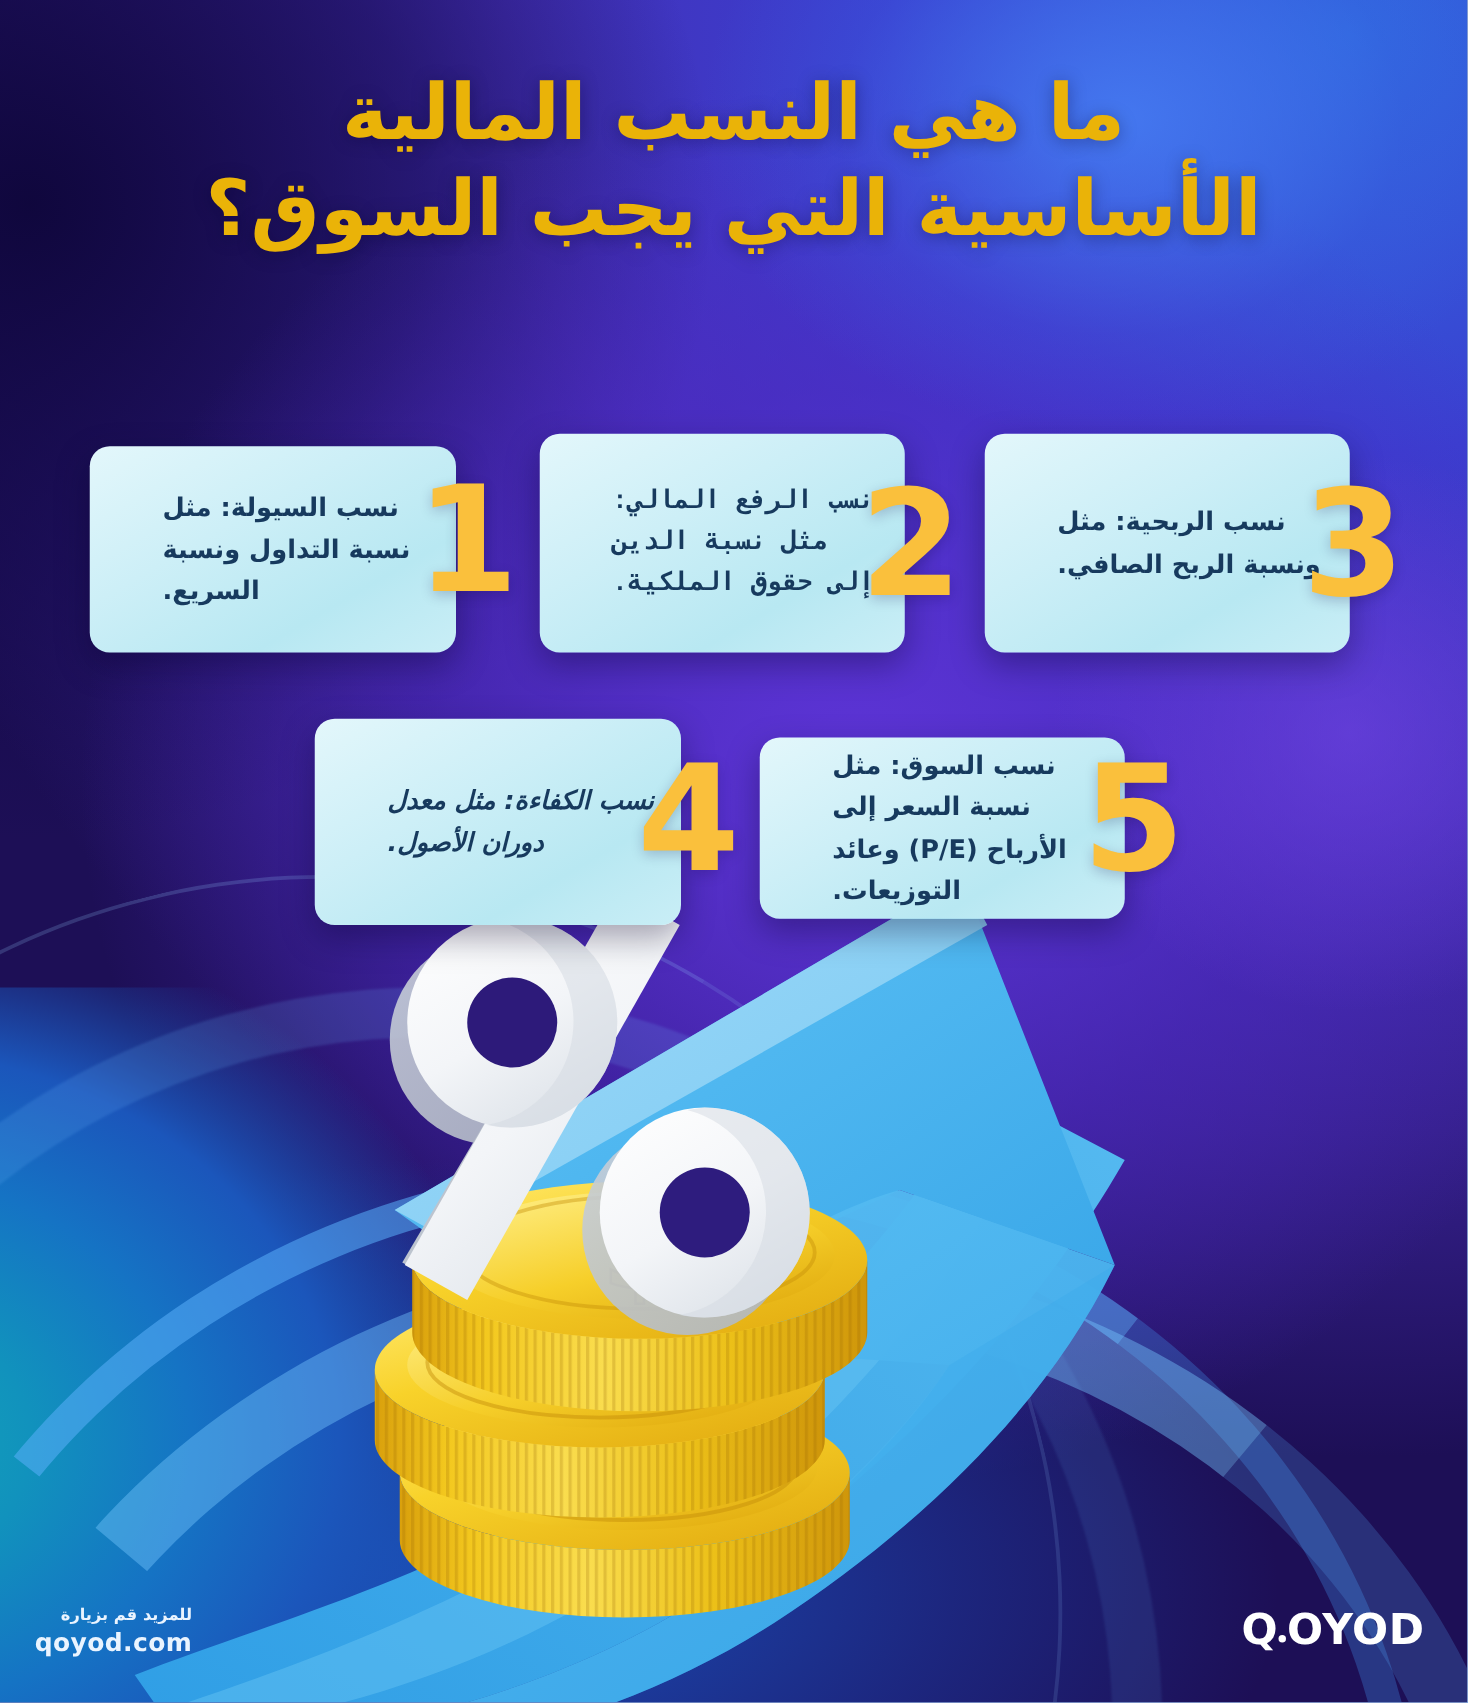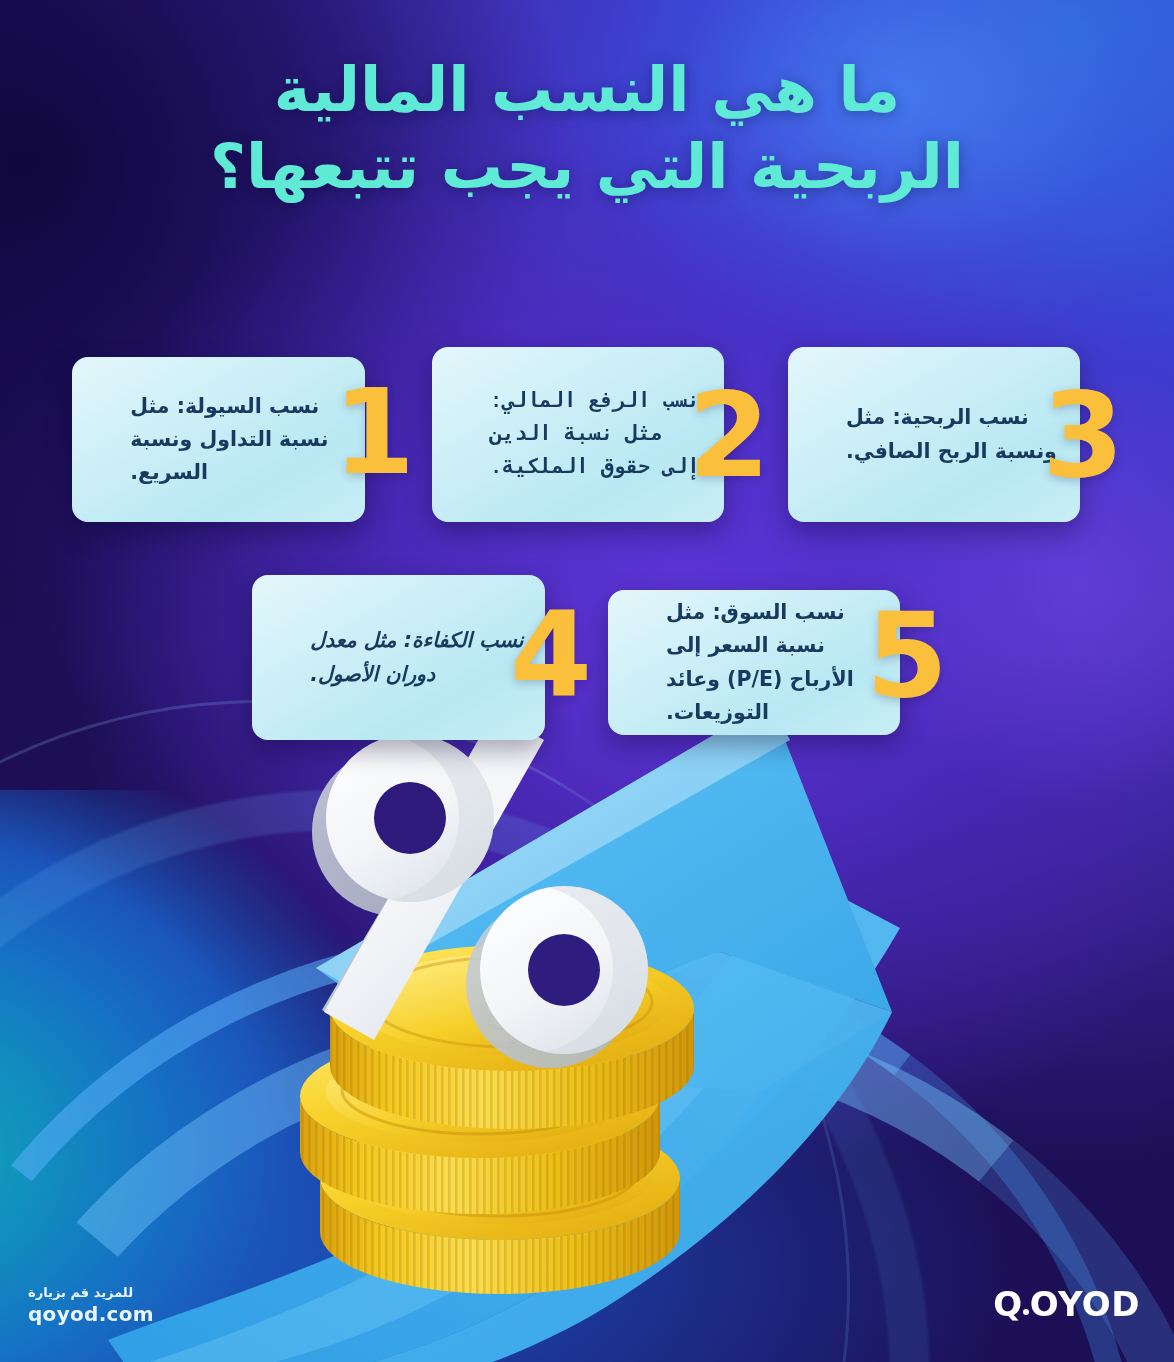--- a/index.html
+++ b/index.html
@@ -89,21 +89,21 @@
     border-top-color:rgba(120,200,255,0.42);
     border-right-color:rgba(90,170,245,0.22);
     transform:rotate(-5deg);
   }
 
   
   .headline {
     position:absolute;
     top:52px; left:0; right:0;
     text-align:center;
-    color:#5eead4;
+    color:#eab308;
     font-size:62px;
     font-weight:bold;
     line-height:1.24;
     letter-spacing:-0.5px;
     padding:0 112px;
     z-index:6;
     text-shadow:0 2px 14px rgba(10,4,50,0.35);
   }
   .headline .ln { display:block; }
 
@@ -164,20 +164,21 @@
     color:#eaf4ff;
     text-align:left;
     direction:rtl;
     z-index:8;
   }
   .footer-note .fn-ar {
     font-size:13px;
     font-weight:bold;
     letter-spacing:0.2px;
     margin-bottom:2px;
+    text-align:right;
   }
   .footer-note .fn-url {
     font-size:20px;
     font-weight:bold;
     letter-spacing:0.3px;
     direction:ltr;
     text-align:right;
   }
 
   .brand {
@@ -215,21 +216,21 @@
   <div class="bg-bluebottom"></div>
   <div class="bg-teal"></div>
 
   <div class="swoosh swoosh-a"></div>
   <div class="swoosh swoosh-b"></div>
   <div class="swoosh swoosh-c"></div>
   <div class="swoosh swoosh-d"></div>
 
   <h1 class="headline">
     <span class="ln">ما هي النسب المالية</span>
-    <span class="ln">الربحية التي يجب تتبعها؟</span>
+    <span class="ln">الأساسية التي يجب السوق؟</span>
   </h1>
 
   <div class="card" id="card1">
     <div class="card-text">نسب السيولة: مثل نسبة التداول ونسبة السريع.</div>
   </div>
   <div class="card-num" id="num1">1</div>
 
   <div class="card" id="card2">
     <div class="card-text">نسب الرفع المالي: مثل نسبة الدين إلى حقوق الملكية.</div>
   </div>

